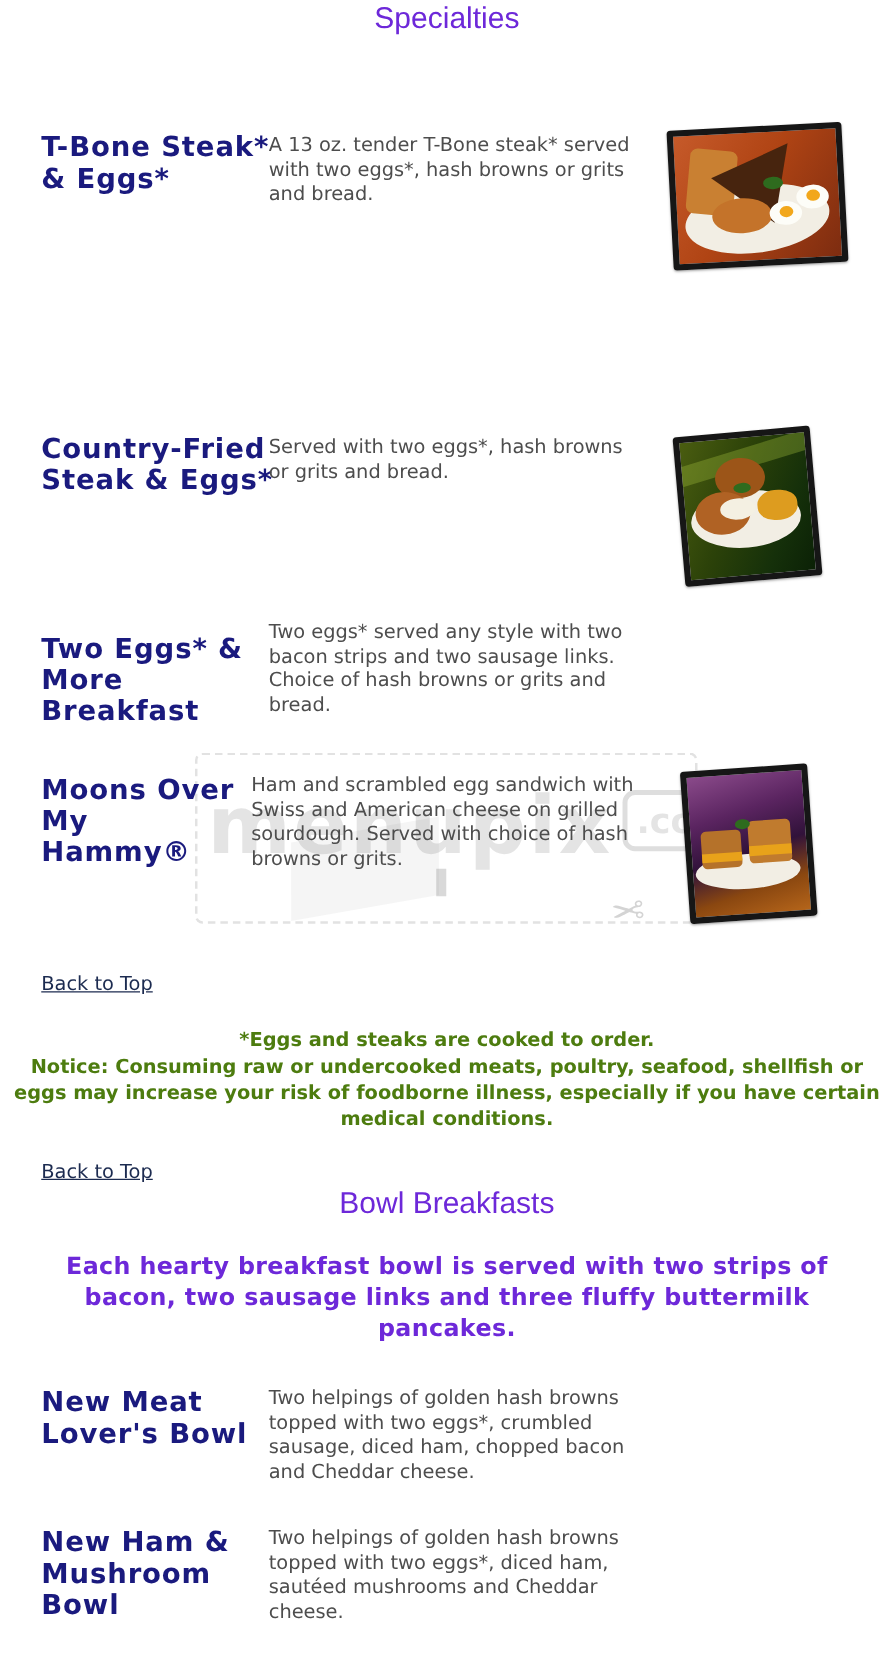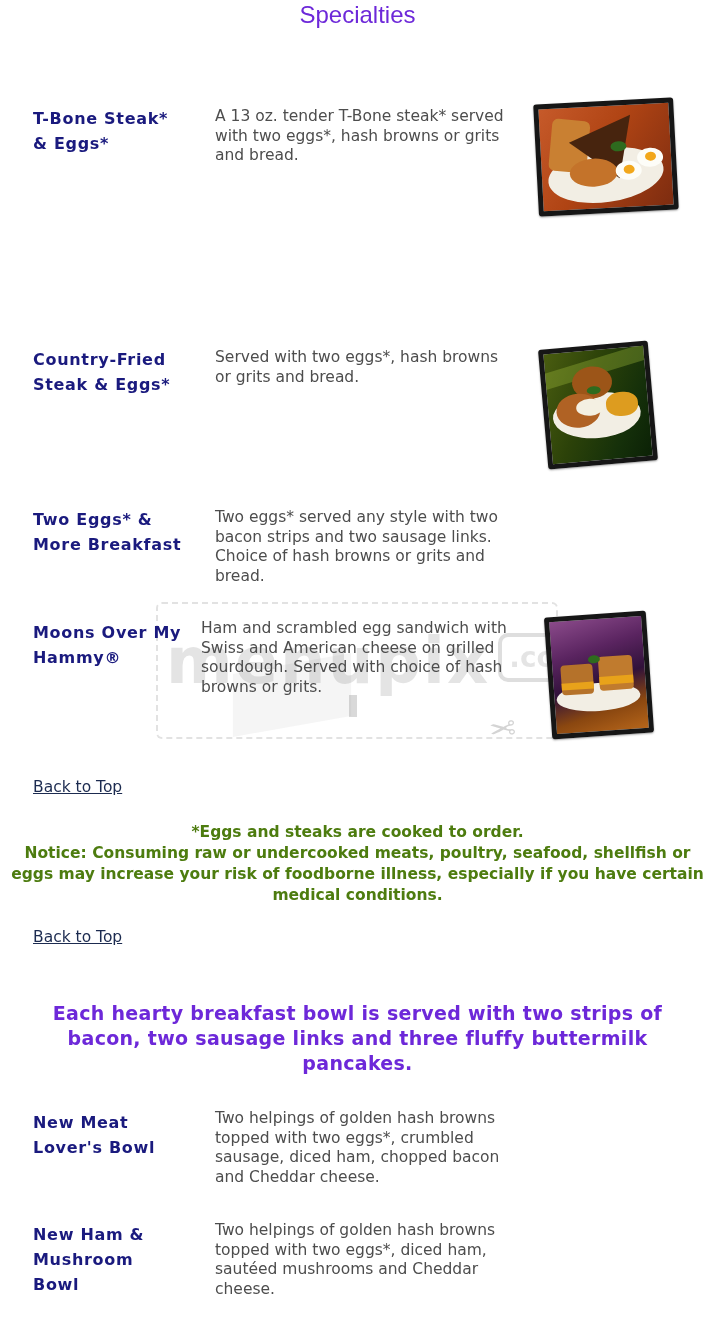--- a/index.html
+++ b/index.html
@@ -6,21 +6,21 @@
   .page{position:relative;width:715px;height:1344px;background:#ffffff;
         font-family:"Liberation Sans",sans-serif;overflow:hidden;}
 
   .section-title{position:absolute;width:100%;text-align:center;
         font-family:"Liberation Sans",sans-serif;font-size:24px;color:#6d28d9;}
 
   .pre{white-space:pre-line;}
 
   .item-name{position:absolute;width:190px;
         font-family:"DejaVu Sans",sans-serif;font-weight:bold;
-        font-size:16px;line-height:25px;letter-spacing:0.7px;color:#1a1a7e;}
+        font-size:22px;line-height:25px;letter-spacing:0.7px;color:#1a1a7e;}
   .item-desc{position:absolute;width:345px;
         font-family:"DejaVu Sans",sans-serif;
         font-size:15.5px;line-height:19.5px;color:#4d4d4d;}
 
   .back-link{position:absolute;left:33px;
         font-family:"DejaVu Sans",sans-serif;font-size:15.5px;
         color:#1c2b50;text-decoration:underline;cursor:pointer;text-align:right;}
 
   .notice{position:absolute;top:822px;width:100%;text-align:center;
         font-family:"DejaVu Sans",sans-serif;font-weight:bold;
@@ -92,21 +92,21 @@
     <div class="plate" style="left:4px;top:42px;width:88px;height:46px"></div>
     <div style="left:26px;top:16px;width:40px;height:32px;background:#9c5518;border-radius:50%"></div>
     <div style="left:8px;top:42px;width:44px;height:34px;background:#b06224;border-radius:50%"></div>
     <div style="left:58px;top:44px;width:32px;height:24px;background:#dd9c1f;border-radius:45%"></div>
     <div style="left:40px;top:36px;width:14px;height:8px;background:#2e6b1e;border-radius:50%"></div>
     <div style="left:28px;top:48px;width:28px;height:17px;background:#f4f0e2;border-radius:50%"></div>
   </div>
 
   <div class="item-name pre" style="left:33px;top:507px">Two Eggs* &amp;
 More Breakfast</div>
-  <div class="item-desc pre" style="left:215px;top:508px">Two eggs* served any style with two
+  <div class="item-desc pre" style="left:215px;top:496px">Two eggs* served any style with two
 bacon strips and two sausage links.
 Choice of hash browns or grits and
 bread.</div>
 
   <div class="coupon"></div>
   <div class="wm-paper"></div>
   <div class="wm-bar"></div>
   <div class="wm">
     <span class="wm-name">menupix</span><span class="wm-tld">.com</span>
   </div>
@@ -129,20 +129,21 @@
 
   <a class="back-link" style="top:778px">Back to Top</a>
 
   <div class="notice pre">*Eggs and steaks are cooked to order.
 Notice: Consuming raw or undercooked meats, poultry, seafood, shellfish or
 eggs may increase your risk of foodborne illness, especially if you have certain
 medical conditions.</div>
 
   <a class="back-link" style="top:928px">Back to Top</a>
 
+  <div class="section-title" style="top:949px">Bowl Breakfasts</div>
 
   <div class="intro pre">Each hearty breakfast bowl is served with two strips of
 bacon, two sausage links and three fluffy buttermilk
 pancakes.</div>
 
   <div class="item-name pre" style="left:33px;top:1110px">New Meat
 Lover's Bowl</div>
   <div class="item-desc pre" style="left:215px;top:1109px">Two helpings of golden hash browns
 topped with two eggs*, crumbled
 sausage, diced ham, chopped bacon

